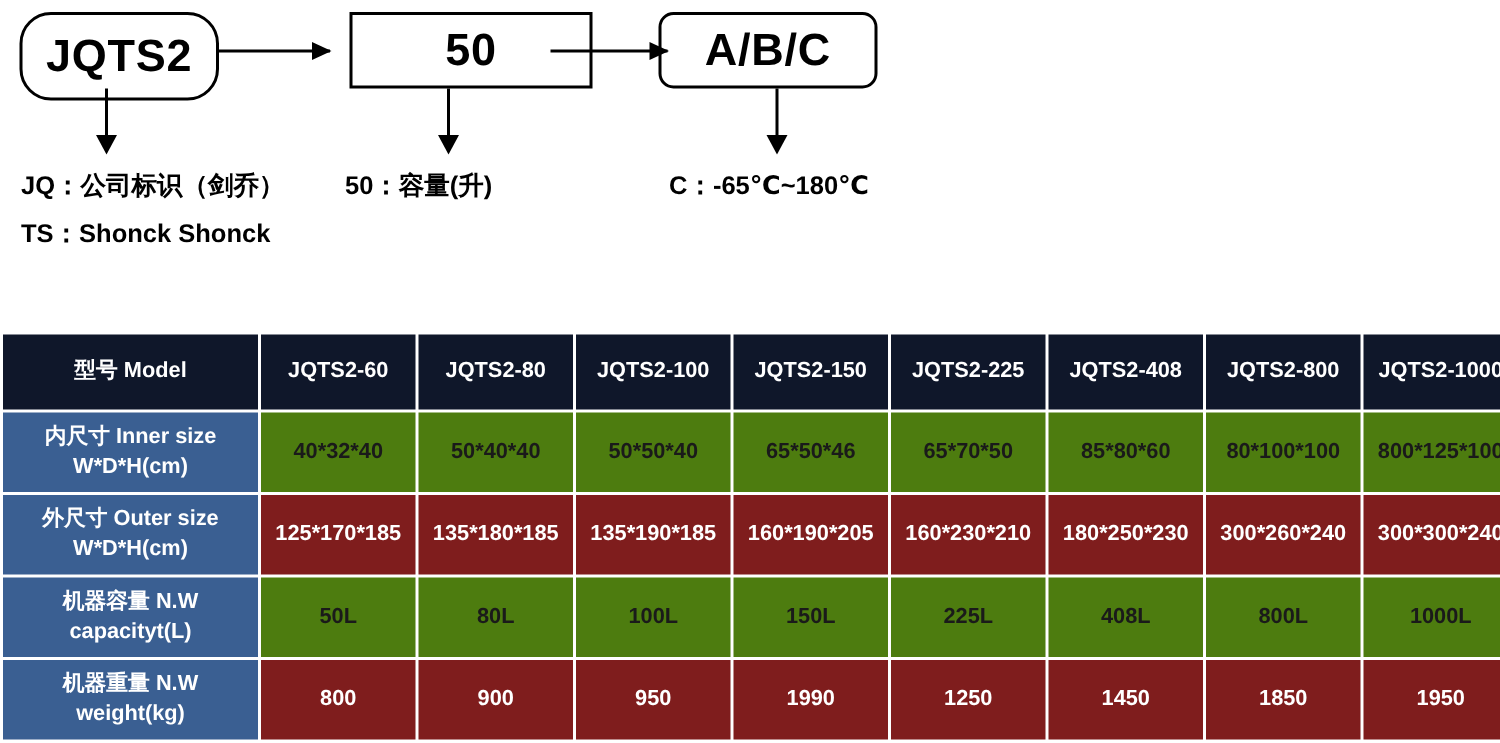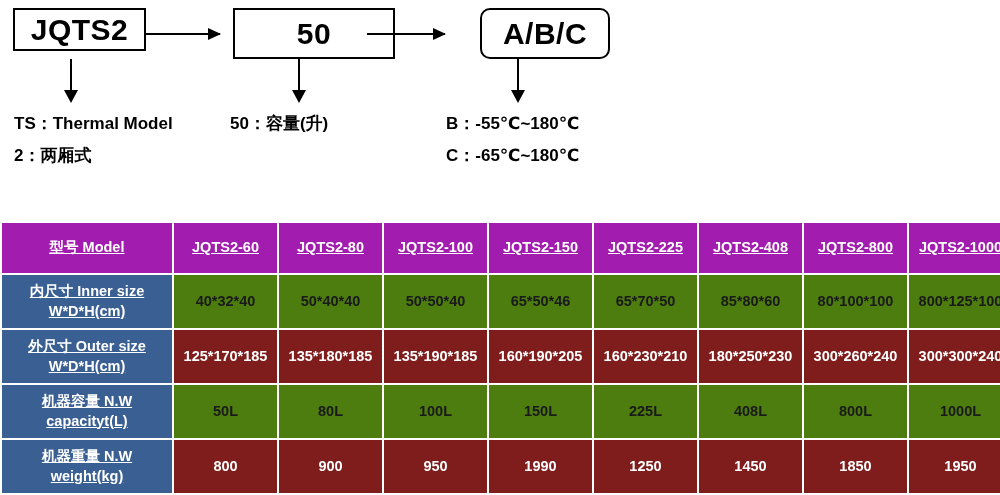--- a/index.html
+++ b/index.html
@@ -30,23 +30,23 @@
     border: 2px solid #000000;
     background: #ffffff;
     display: flex;
     align-items: center;
     justify-content: center;
     font-weight: 700;
     font-size: 30px;
     color: #000000;
     letter-spacing: 0.5px;
   }
-  #box-model   { left: 13px;  top: 8px; width: 133px; height: 43px; }
+  #box-model   { left: 13px;  top: 8px; width: 133px; height: 59px; border-radius: 21px; }
   #box-volume  { left: 233px; top: 8px; width: 162px; height: 51px; }
-  #box-temp    { left: 480px; top: 8px; width: 130px; height: 51px; border-radius: 10px; }
+  #box-temp    { left: 439px; top: 8px; width: 146px; height: 51px; border-radius: 10px; }
 
   
   .h-arrow {
     position: absolute;
     height: 2px;
     background: #000000;
   }
   .h-arrow::after {
     content: "";
     position: absolute;
@@ -109,30 +109,28 @@
     font-weight: 700;
     font-size: 14.5px;
     line-height: 1.35;
     border: 0;
     white-space: nowrap;
   }
   .lbl-col { width: 170px; }
   .dat-col { width: 103px; }
 
   .hdr-cell {
-    background: #a21caf;
+    background: #0f172a;
     color: #ffffff;
     height: 50px;
-    text-decoration: underline;
   }
   .row-label {
     background: #3A5F92;
     color: #ffffff;
     height: 53px;
-    text-decoration: underline;
   }
   .cell-white {
     background: #4d7c0f;
     color: #1a1a1a;
     height: 53px;
   }
   .cell-blue {
     background: #7f1d1d;
     color: #ffffff;
     height: 53px;
@@ -153,30 +151,29 @@
     <div class="node-box" id="box-temp">A/B/C</div>
 
     <div class="h-arrow" id="arrow-1"></div>
     <div class="h-arrow" id="arrow-2"></div>
 
     <div class="v-arrow" id="drop-1"></div>
     <div class="v-arrow" id="drop-2"></div>
     <div class="v-arrow" id="drop-3"></div>
 
     <div class="legend-col" id="legend-left">
-      <div class="legend-line">TS：Thermal Model</div>
-      <div class="legend-line">2：两厢式</div>
+      <div class="legend-line">JQ：公司标识（剑乔）</div>
+      <div class="legend-line">TS：Shonck Shonck</div>
     </div>
 
     <div class="legend-col" id="legend-mid">
       <div class="legend-line">50：容量(升)</div>
     </div>
 
     <div class="legend-col" id="legend-right">
-      <div class="legend-line">B：-55℃~180℃</div>
       <div class="legend-line">C：-65℃~180℃</div>
     </div>
   </div>
 
   <table id="spec-table">
     <colgroup>
       <col class="lbl-col">
         <col class="dat-col">
         <col class="dat-col">
         <col class="dat-col">

